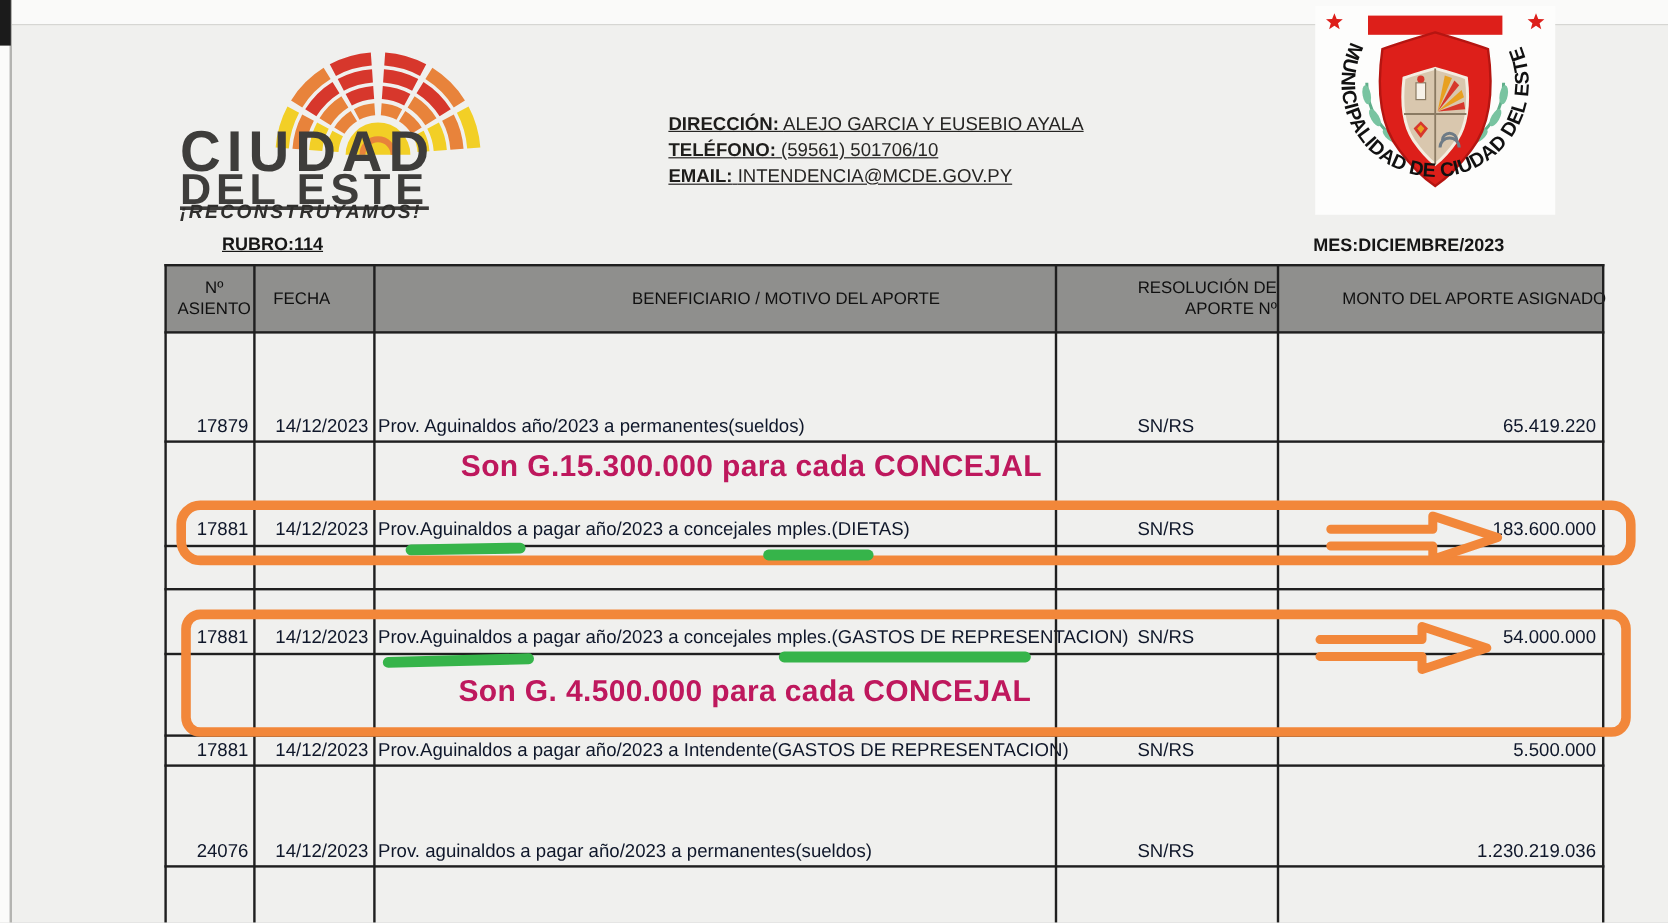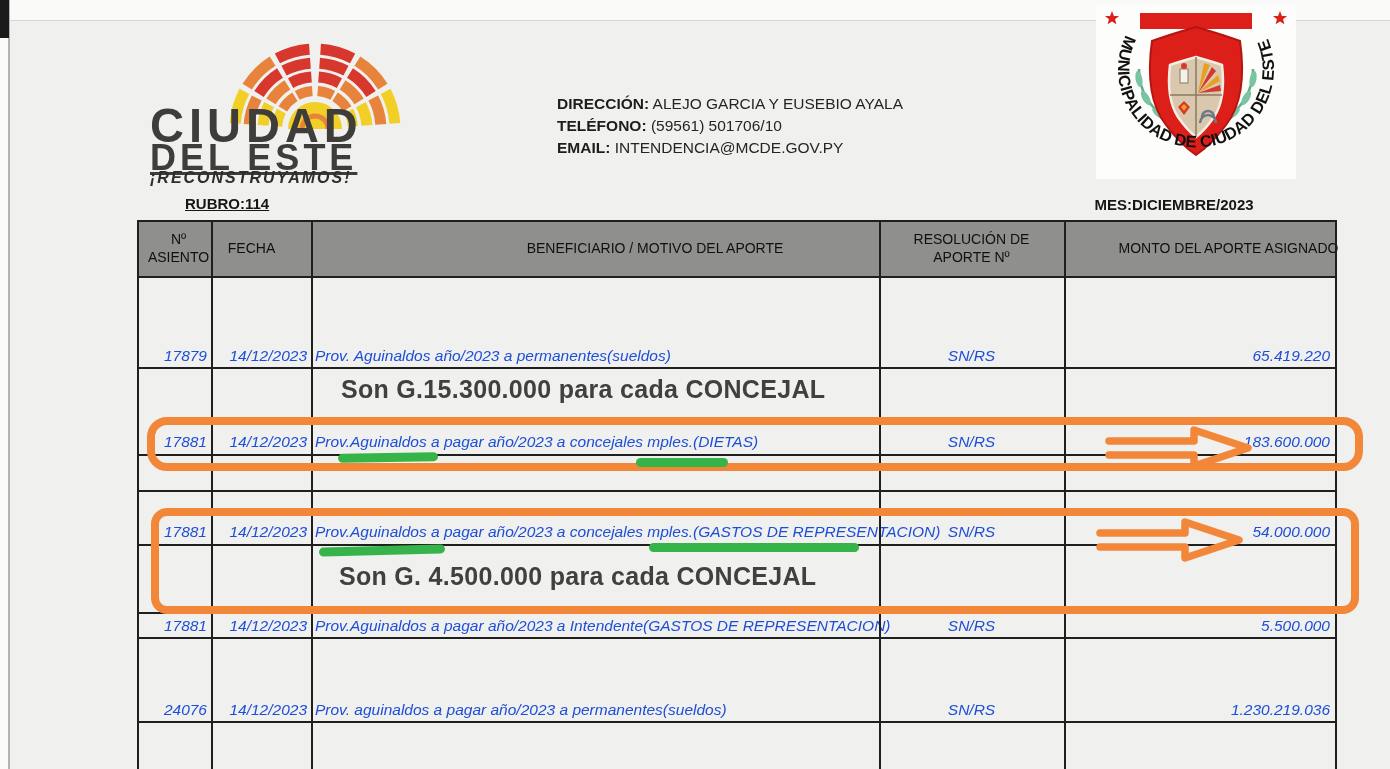--- a/index.html
+++ b/index.html
@@ -17,53 +17,53 @@
   .logo{position:absolute;left:150px;top:26px;width:330px;height:150px;text-align:left;}
   .logo svg{position:absolute;left:40px;top:6px;}
   .logo-line1{position:absolute;left:0;top:72px;width:330px;font-size:47px;font-weight:700;
     letter-spacing:5px;color:#3e3d3b;transform:scaleY(1.02);}
   .logo-line2{position:absolute;left:0;top:111px;width:330px;font-size:36px;font-weight:700;
     letter-spacing:4px;color:#3e3d3b;text-decoration:underline;}
   .logo-slogan{position:absolute;left:0;top:143px;width:330px;font-size:16px;font-weight:700;
     font-style:italic;letter-spacing:2px;color:#2f2e2c;}
 
   
-  .contact{position:absolute;left:557px;top:93px;width:400px;font-size:15.5px;color:#262523;line-height:22px;}
+  .contact{position:absolute;left:557px;top:93px;width:400px;font-size:15.5px;color:#262523;line-height:22px;text-decoration:underline;}
   .contact b{font-weight:700;color:#1e1d1b;}
 
   
   .seal{position:absolute;left:1096px;top:5px;width:200px;height:174px;background:#fdfdfc;}
 
   
   .rubro{position:absolute;left:185px;top:195px;font-size:15px;font-weight:700;color:#161616;text-decoration:underline;}
   .mes{position:absolute;left:1072px;top:196px;width:204px;text-align:center;font-size:15px;font-weight:700;color:#161616;}
 
   
   .hline{position:absolute;left:137px;width:1200px;height:2px;background:#1f1f1f;z-index:3;}
   .vline{position:absolute;top:220px;height:549px;width:2px;background:#1f1f1f;z-index:3;}
   .header-bg{position:absolute;left:138px;top:221px;width:1198px;height:56px;background:#8f8f8d;z-index:1;}
 
   .hcell{position:absolute;top:220px;height:57px;display:flex;flex-direction:column;justify-content:center;
     align-items:center;font-size:14px;color:#101010;line-height:1.25;z-index:2;text-align:center;}
   .hc1{left:137px;width:83px;}
   .hc2{left:211px;width:81px;}
   .hc3{left:311px;width:688px;}
-  .hc4{left:879px;width:185px;}
+  .hc4{left:879px;width:185px;align-items:flex-end;}
   .hc5{left:1096px;width:265px;text-align:right;}
 
-  .cell{position:absolute;height:18px;font-size:15.5px;color:#1d4ed8;z-index:2;white-space:nowrap;font-style:italic;}
+  .cell{position:absolute;height:18px;font-size:15.5px;color:#0f172a;z-index:2;white-space:nowrap;}
   .col-asiento{left:139px;width:68px;text-align:right;}
   .col-fecha{left:213px;width:94px;text-align:right;}
   .col-benef{left:315px;width:560px;text-align:left;}
   .col-resol{left:881px;width:181px;text-align:center;}
   .col-monto{left:1066px;width:264px;text-align:right;}
   .r1{top:347px;} .r2{top:433px;} .r3{top:523px;} .r4{top:617px;} .r5{top:701px;}
 
   
-  .note{position:absolute;font-size:25px;font-weight:700;color:#404040;z-index:6;white-space:nowrap;letter-spacing:0.3px;}
+  .note{position:absolute;font-size:25px;font-weight:700;color:#be185d;z-index:6;white-space:nowrap;letter-spacing:0.3px;margin-left:43px;}
   .note1{left:341px;top:375px;}
   .note2{left:339px;top:562px;}
 
   .obox{position:absolute;border:8px solid #f2873a;z-index:5;}
   .obox1{left:147px;top:417px;width:1200px;height:38px;border-radius:20px;}
   .obox2{left:151px;top:508px;width:1192px;height:90px;border-radius:16px;}
 
   .oarrow{position:absolute;z-index:6;}
   .oarrow1{left:1103px;top:426px;}
   .oarrow2{left:1093px;top:518px;}

